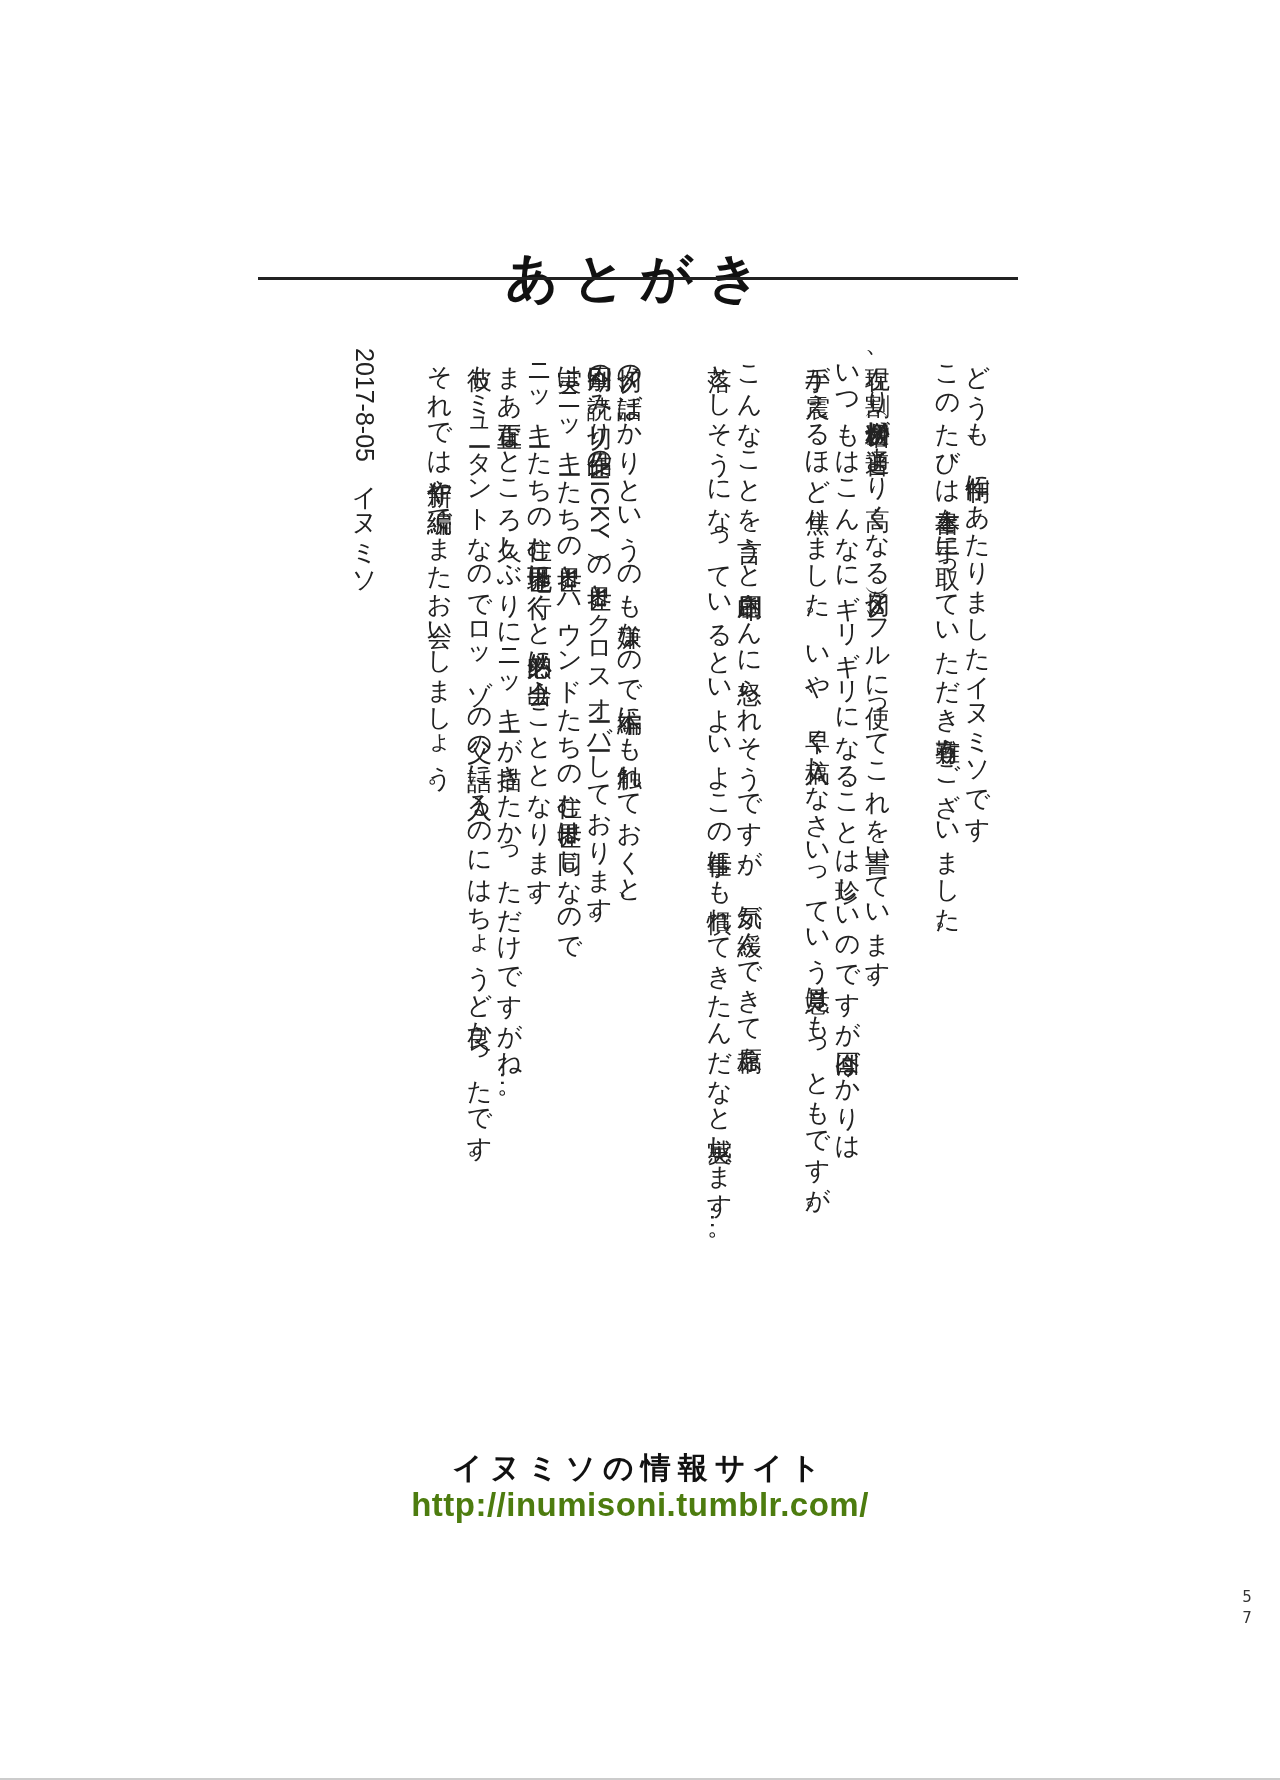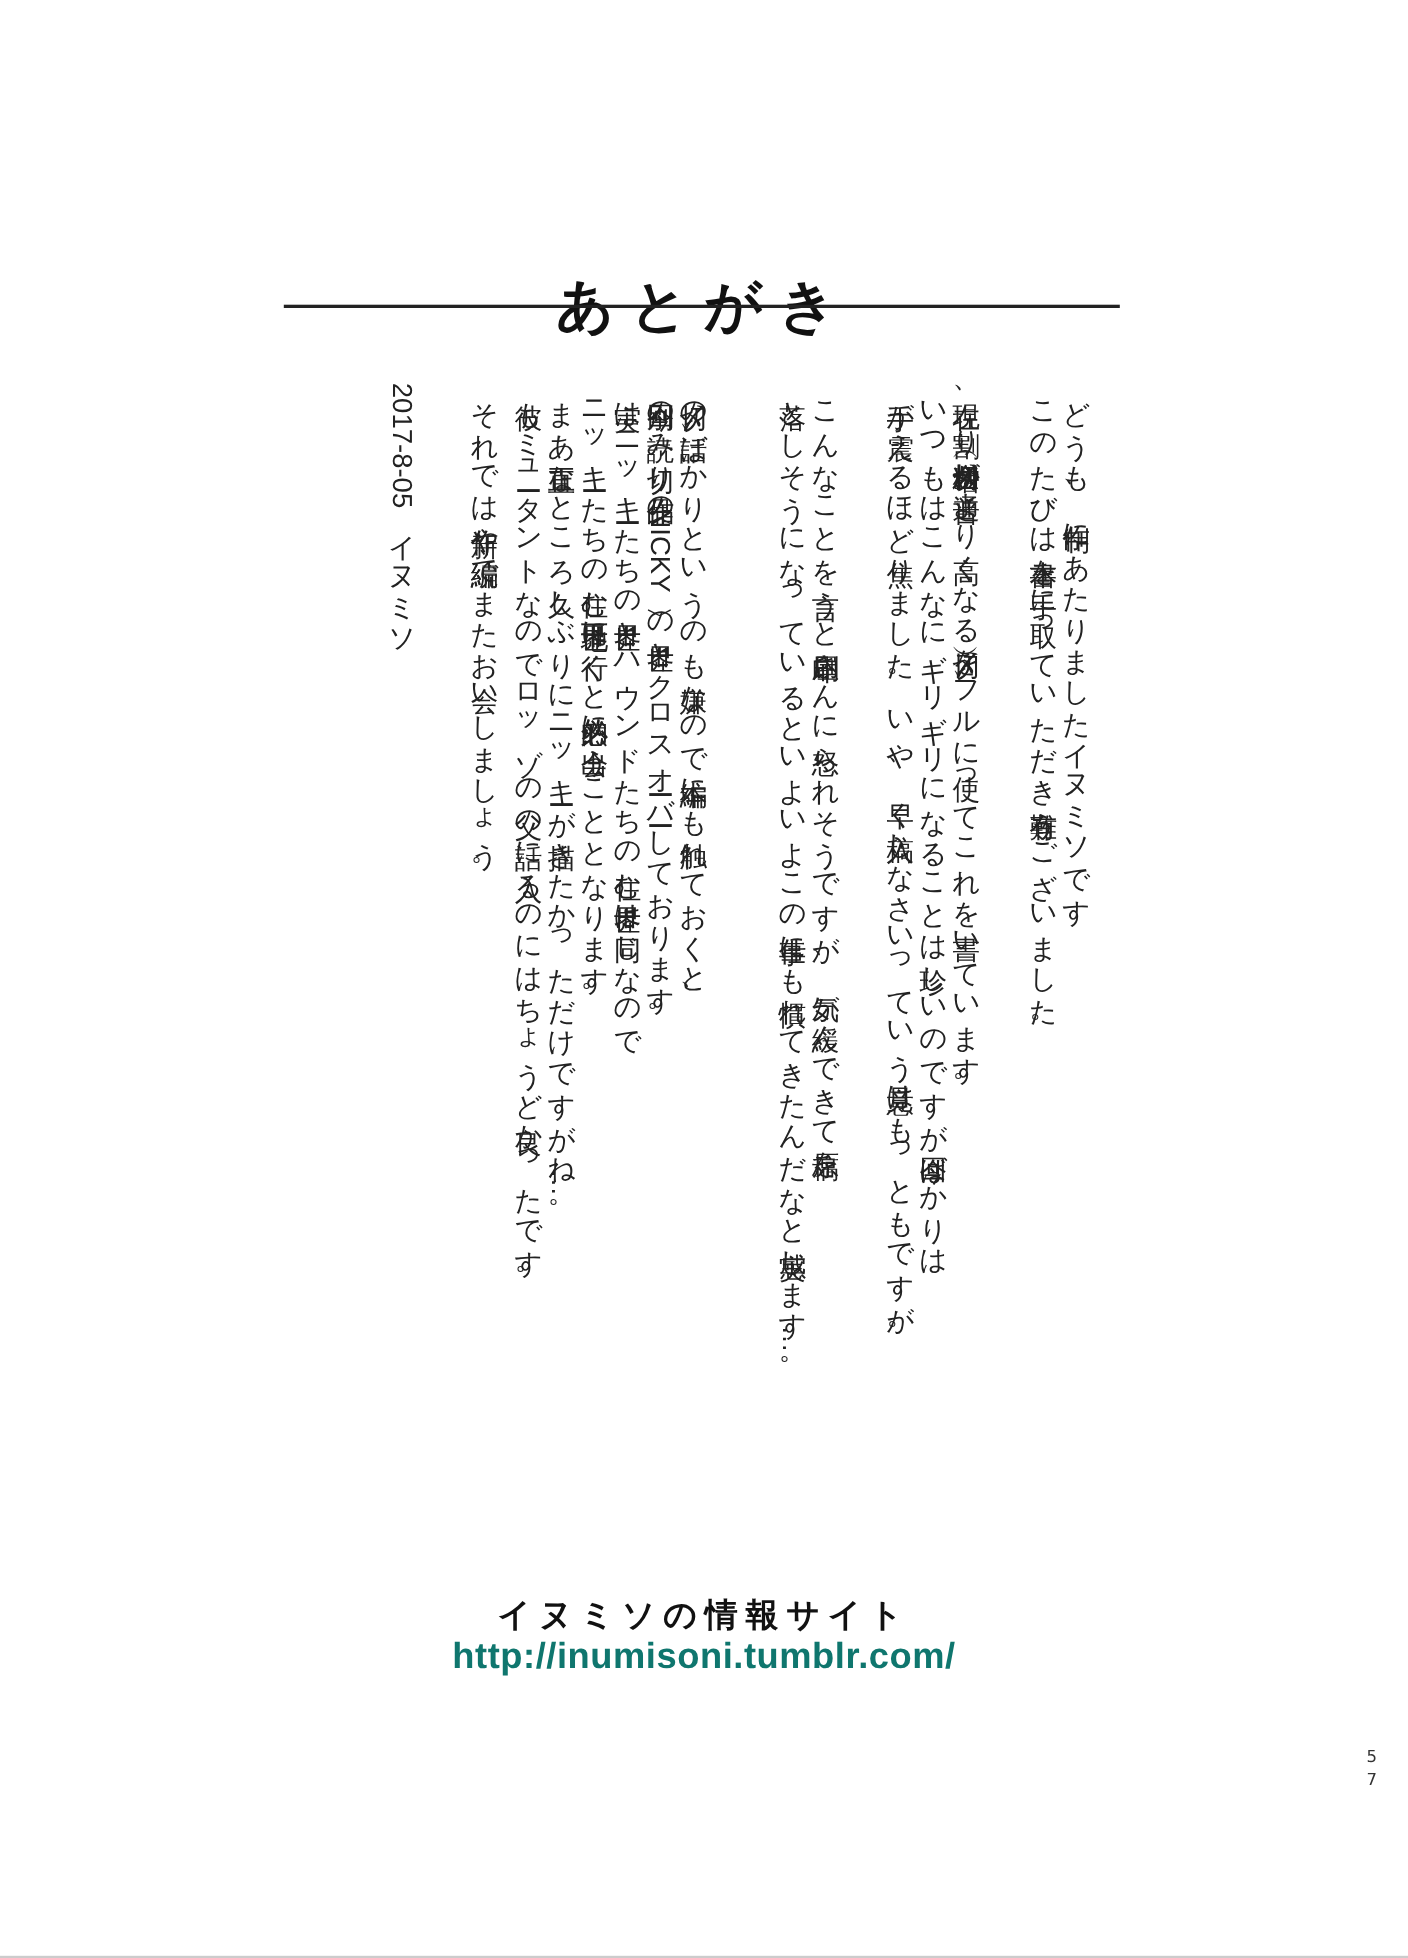--- a/index.html
+++ b/index.html
@@ -80,21 +80,21 @@
   }
   .site-url {
     position: absolute;
     top: 1486px;
     left: 0;
     width: 1280px;
     text-align: center;
     font-size: 33px;
     font-weight: 700;
     letter-spacing: 0.5px;
-    color: #0f766e;
+    color: #4d7c0f;
     white-space: nowrap;
   }
   
   .page-number {
     position: absolute;
     top: 1588px;
     left: 1238px;
     writing-mode: vertical-lr;
     text-orientation: upright;
     font-size: 15px;

